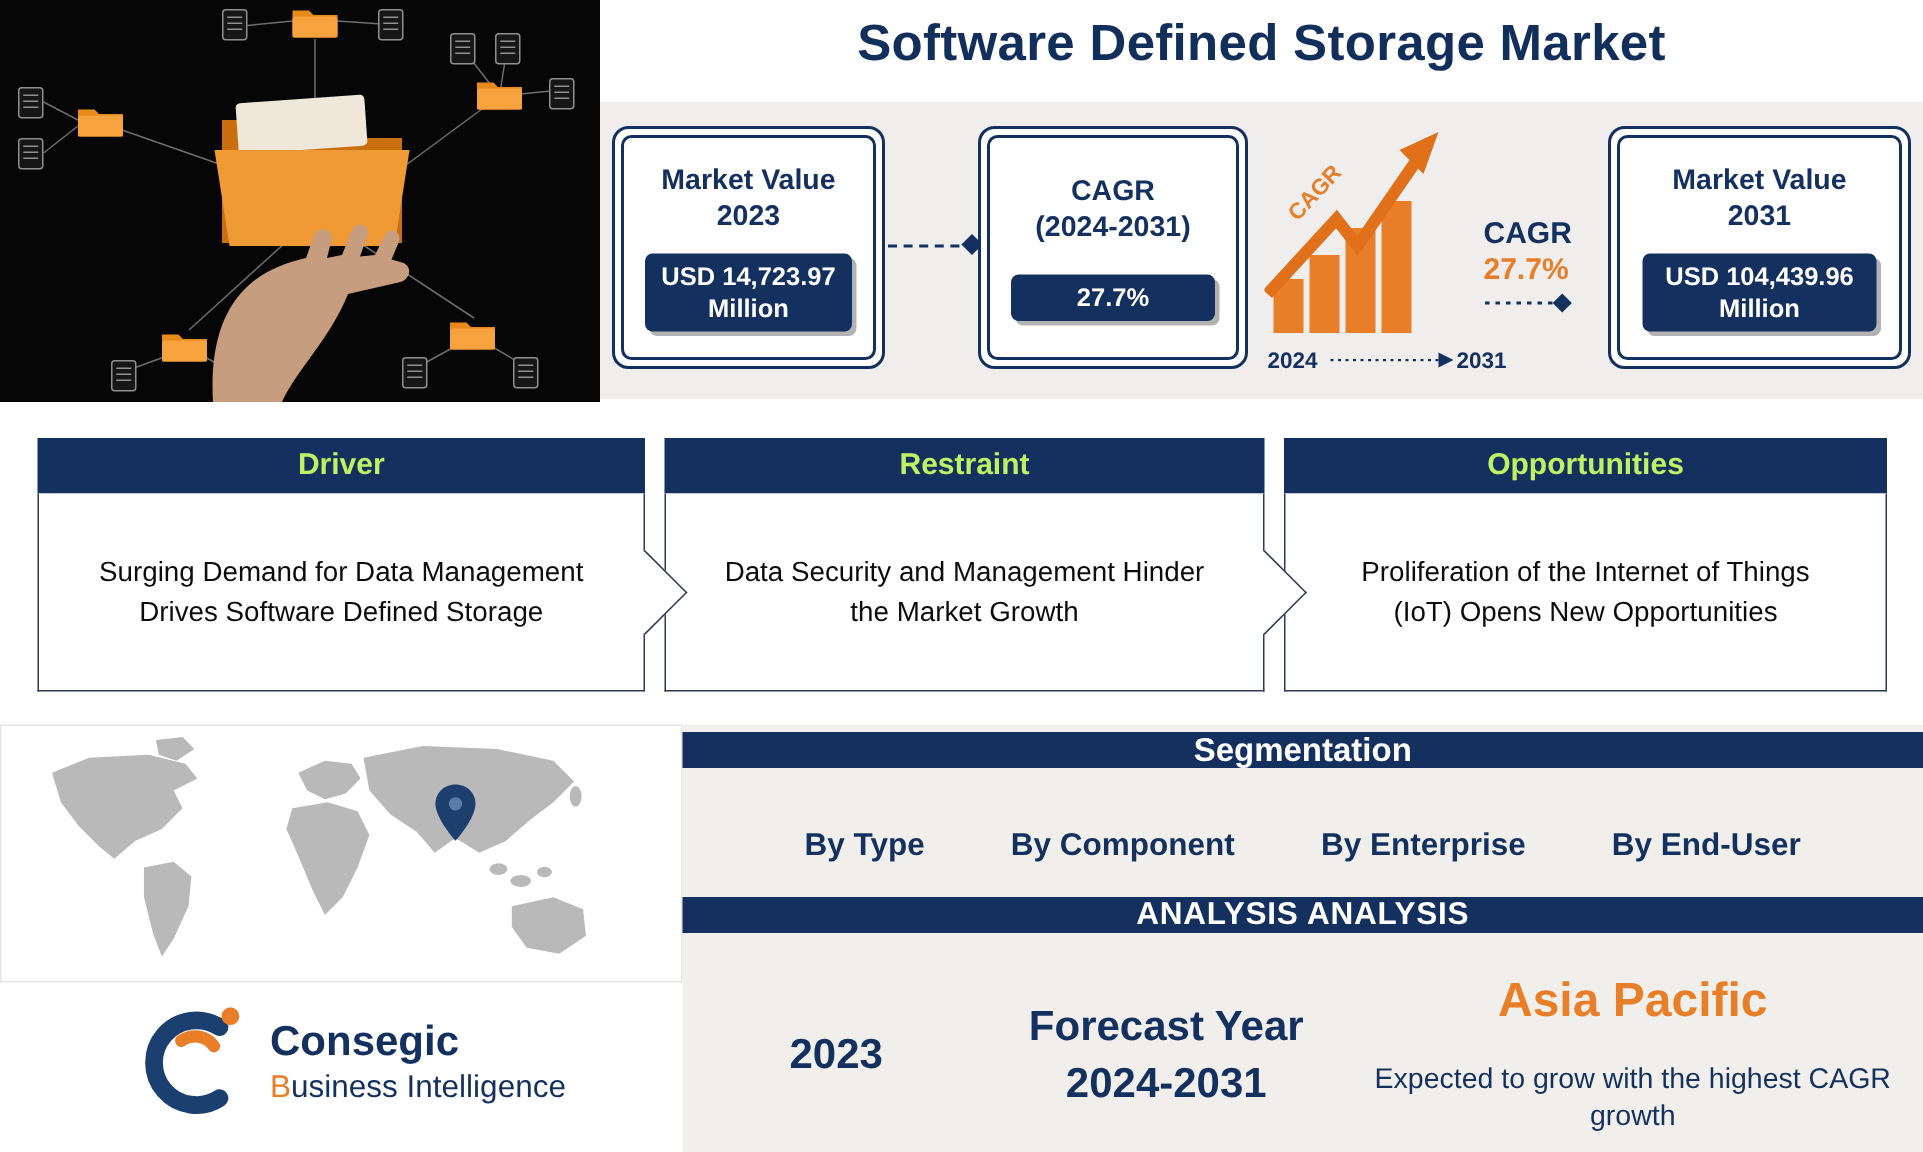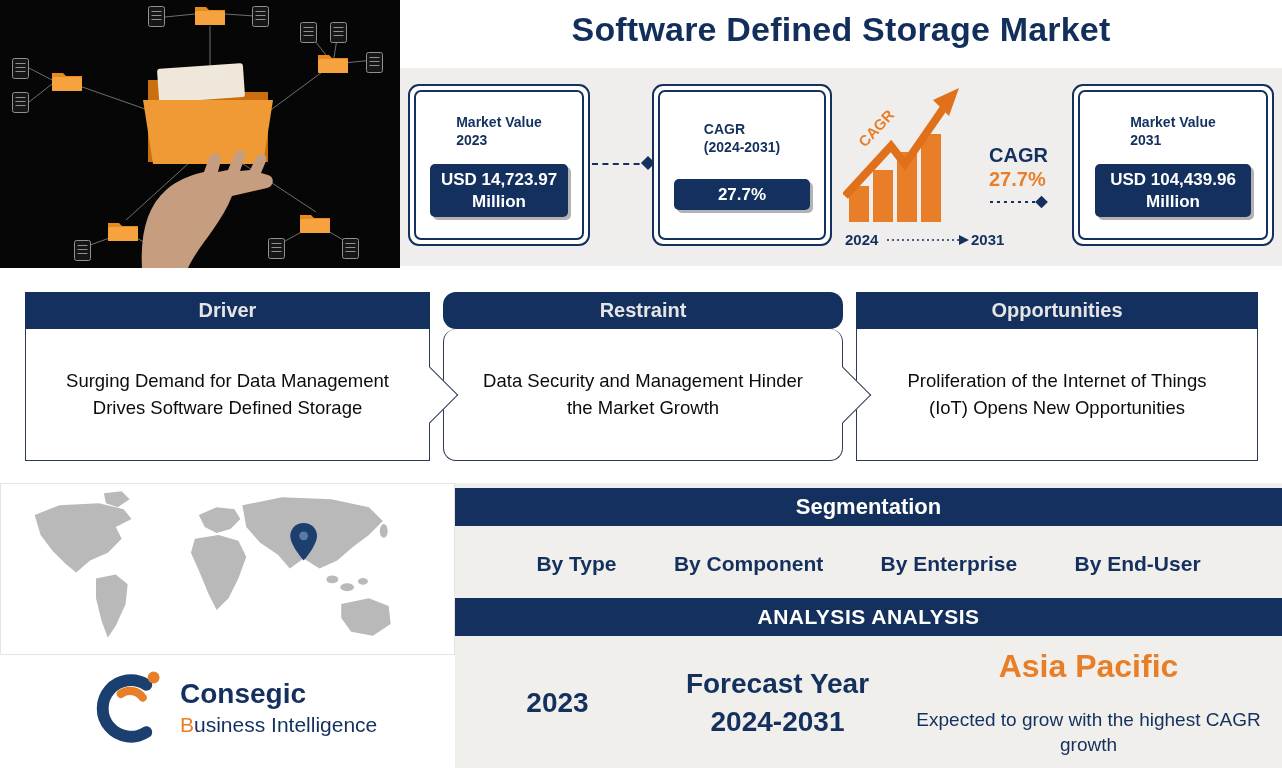--- a/index.html
+++ b/index.html
@@ -13,63 +13,63 @@
 
   
   .title { position:absolute; left:400px; top:10px; width:882px; text-align:center;
            font-size:34px; font-weight:800; color:#122e5b; letter-spacing:.2px; }
 
   
   .band { position:absolute; left:400px; top:68px; width:882px; height:198px; background:#efeeec; }
   .stat-card { position:absolute; border:2.5px solid #13305e; border-radius:11px; padding:4px; background:#fff; }
   .card-inner { border:2px solid #13305e; border-radius:7px; height:100%; background:#fff;
                 display:flex; flex-direction:column; align-items:center; justify-content:space-evenly; padding:6px 8px; }
-  .card-label { color:#13305e; font-weight:bold; font-size:14px; text-align:left; line-height:1.3; }
+  .card-label { color:#13305e; font-weight:bold; font-size:19px; text-align:center; line-height:1.3; }
   .card-badge { background:#13305e; color:#fff; font-weight:bold; font-size:17px; text-align:center;
                 border-radius:5px; padding:5px 6px; line-height:1.25; width:92%;
                 box-shadow:3px 3px 0 rgba(0,0,0,.3); }
   .card1 { left:408px; top:84px; width:182px; height:162px; }
   .card2 { left:652px; top:84px; width:180px; height:162px; }
   .card3 { left:1072px; top:84px; width:202px; height:162px; }
   .conn1 { position:absolute; left:592px; top:163px; width:58px; border-top:2.5px dashed #13305e; }
   .conn1 .diamond { position:absolute; right:-3px; top:-7px; width:10px; height:10px; background:#13305e; transform:rotate(45deg); }
   .growth-chart { position:absolute; left:843px; top:82px; width:224px; height:172px; }
   .growth-chart text { font-weight:bold; }
   .chart-cagr-rot  { fill:#e87f28; font-size:15px; }
   .chart-cagr-label{ fill:#13305e; font-size:20px; }
   .chart-cagr-value{ fill:#e87f28; font-size:20px; }
   .chart-year      { fill:#13305e; font-size:15px; }
 
   
-  .panel-header { position:absolute; top:292px; height:37px; background:#13305e; color:#e5e5e5;
+  .panel-header { position:absolute; top:292px; height:37px; background:#13305e; color:#bef264;
                   font-weight:bold; font-size:20px; display:flex; align-items:center; justify-content:center; }
   .panel-body { position:absolute; top:329px; height:132px; background:#fff; border:1.5px solid #2b3a55;
                 border-top:none; display:flex; align-items:center; justify-content:center; z-index:1; }
   .panel-body p { max-width:335px; text-align:center; font-size:18.5px; color:#0c0c0c; line-height:1.45; }
   .ph1,.pb1 { left:25px;  width:405px; }
-  .ph2,.pb2 { left:443px; width:400px;border-radius:13px; }
+  .ph2,.pb2 { left:443px; width:400px; }
   .ph3,.pb3 { left:856px; width:402px; }
   .chevron { position:absolute; width:40px; height:40px; top:375px; background:#fff;
              border-top:1.5px solid #2b3a55; border-right:1.5px solid #2b3a55;
              transform:rotate(45deg); z-index:2; }
   .chev1 { left:410px; } .chev2 { left:823px; }
 
   
   .map-box { position:absolute; left:0; top:483px; width:455px; height:172px; background:#fff;
              border:1px solid #e4e4e4; display:flex; align-items:center; justify-content:center; }
   .map-box svg { width:445px; height:164px; }
   .logo { position:absolute; left:88px; top:662px; display:flex; align-items:center; gap:10px; }
   .logo-icon { width:82px; height:92px; }
   .logo-name { color:#13305e; font-weight:bold; font-size:28px; line-height:1.1; }
   .logo-tagline { font-size:21px; font-weight:normal; color:#13305e; margin-top:3px; }
   .logo-tagline .accent { color:#e87f28; }
 
   
   .seg-panel { position:absolute; left:455px; top:483px; width:827px; height:285px; background:#f1efec; }
-  .seg-bar { position:absolute; left:0; width:100%; height:38px; background:#13305e; color:#fff;
+  .seg-bar { position:absolute; left:0; width:100%; height:24px; background:#13305e; color:#fff;
              font-weight:bold; display:flex; align-items:center; justify-content:center; }
   .seg-bar.first { top:5px; font-size:22px; }
   .seg-bar.regional { top:115px; font-size:21px; letter-spacing:.5px; }
   .seg-items { position:absolute; top:55px; left:0; width:100%; height:52px; display:flex;
                align-items:center; justify-content:space-evenly; padding:0 24px; }
   .seg-items span { color:#13305e; font-size:21px; font-weight:600; }
   .seg-bottom { position:absolute; top:155px; left:0; width:100%; height:130px; display:flex; align-items:center; }
   .seg-cell { text-align:center; color:#13305e; font-size:28px; font-weight:600; line-height:1.35; }
   .cell-base { flex:0 0 205px; }
   .cell-forecast { flex:0 0 235px; }

